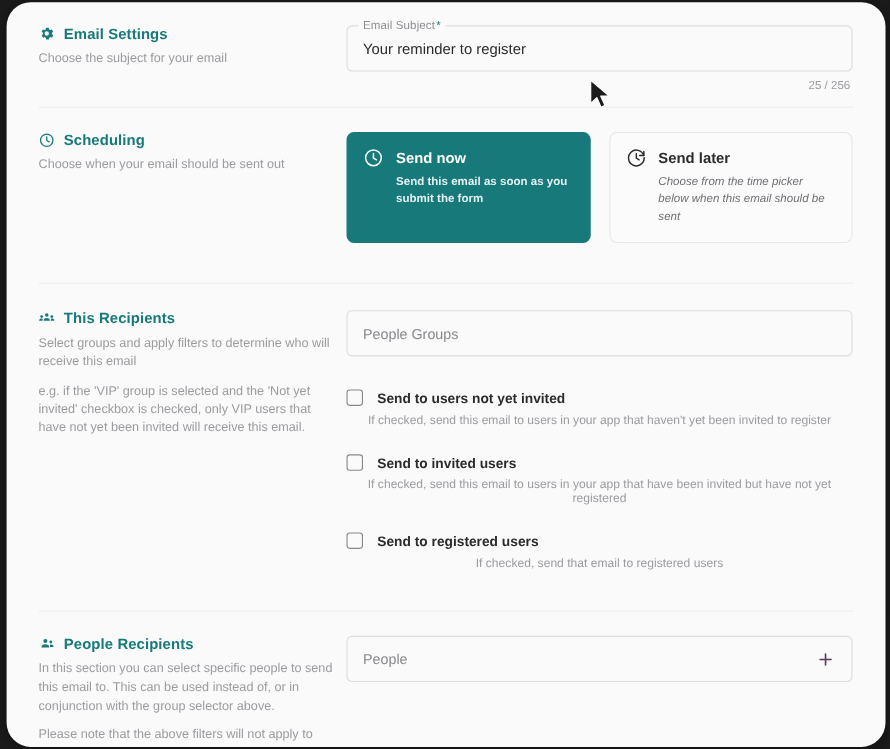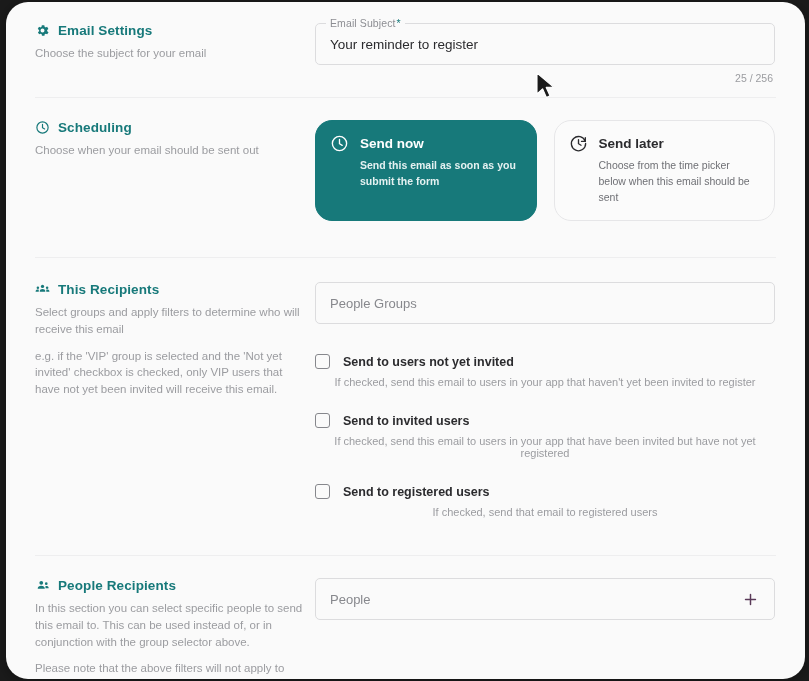--- a/index.html
+++ b/index.html
@@ -111,21 +111,21 @@
     text-align: right;
     font-size: 10.5px;
     color: #9b9ca0;
     padding-right: 2px;
   }
 
   
   .options { display: flex; gap: 17px; }
   .opt {
     flex: 1 1 0;
-    border-radius: 17px;
+    border-radius: 7px;
     padding: 13px 15px 15px 14px;
     min-height: 76px;
   }
   .opt-head { display: flex; align-items: center; gap: 11px; }
   .opt-head .ico { width: 19px; height: 19px; flex: 0 0 19px; }
   .opt-head .ico svg { display: block; width: 19px; height: 19px; }
   .opt-title { font-size: 13.5px; font-weight: bold; }
   .opt-desc { font-size: 10.5px; line-height: 1.5; margin-top: 5px; padding-left: 30px; }
 
   .opt.selected {
@@ -133,21 +133,21 @@
     border: 1px solid #17797a;
   }
   .opt.selected .opt-title { color: #ffffff; }
   .opt.selected .opt-desc  { color: #e4f1f1; font-weight: bold; }
 
   .opt.unselected {
     background: #fbfbfb;
     border: 1px solid #e6e6e8;
   }
   .opt.unselected .opt-title { color: #2b2b2e; }
-  .opt.unselected .opt-desc  { color: #6f7075; }
+  .opt.unselected .opt-desc  { color: #6f7075; font-style: italic; }
 
   
   .checks { margin-top: 30px; }
   .check-row { display: flex; align-items: center; gap: 13px; }
   .check-box {
     width: 15px; height: 15px; flex: 0 0 15px;
     border: 1.4px solid #86878c;
     border-radius: 3px;
     background: transparent;
   }

